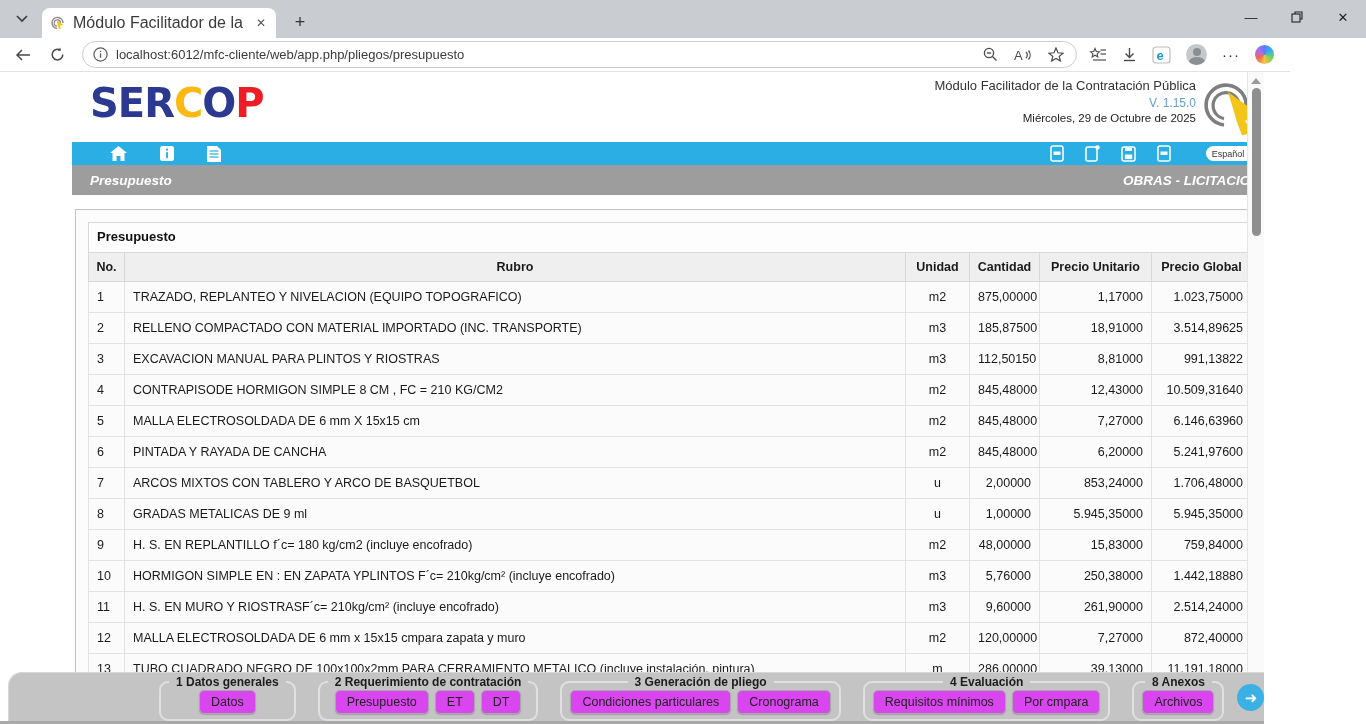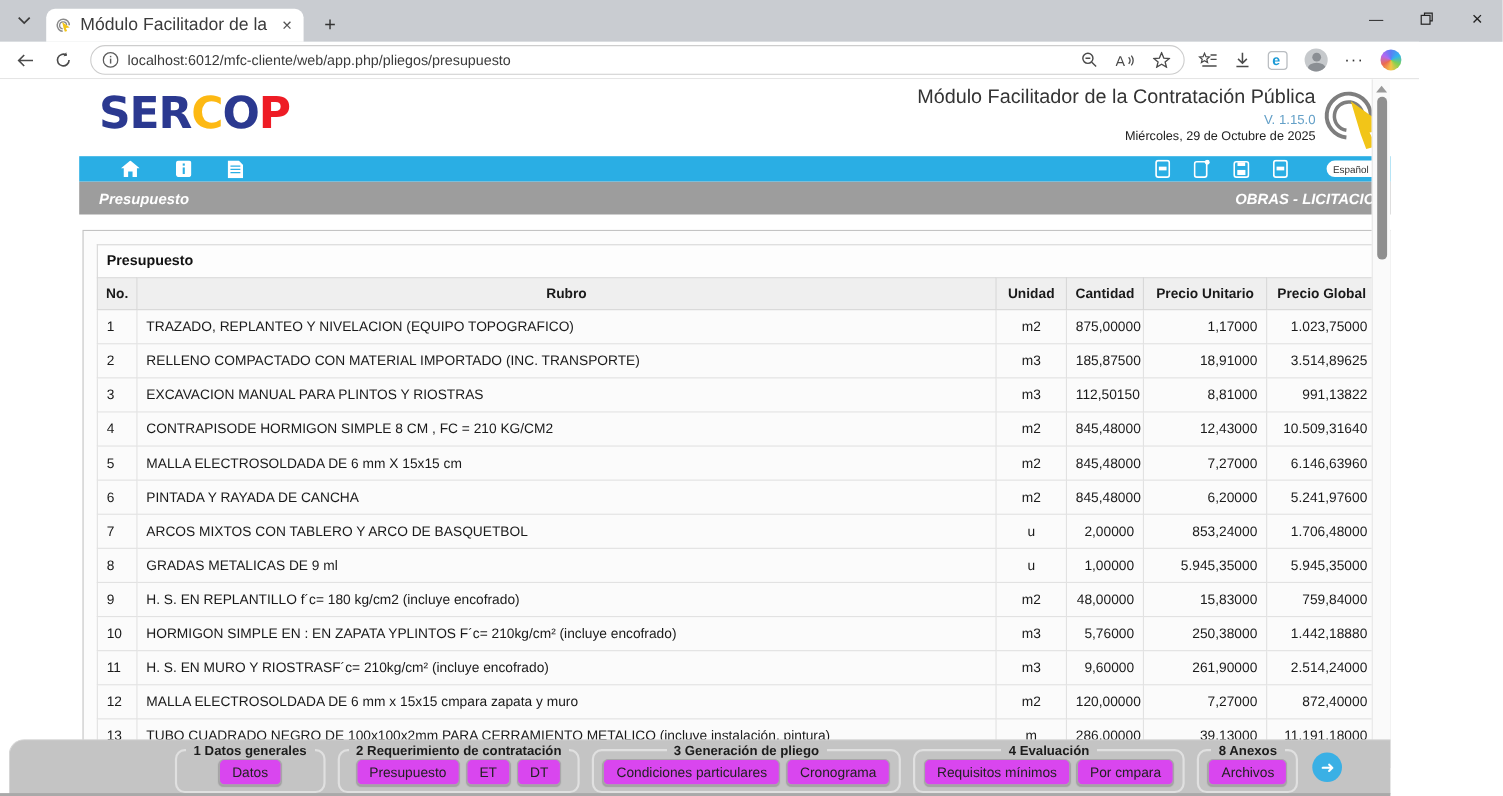--- a/index.html
+++ b/index.html
@@ -50,21 +50,21 @@
     background:#fff; overflow:hidden; }
   .main { position:absolute; left:72px; top:0; width:1196px; }
 
   .app-header { position:relative; height:70px; }
   .sercop-logo { position:absolute; left:18px; top:8px; font-weight:bold;
     font-size:40px; letter-spacing:-1px; font-family:"DejaVu Sans", sans-serif; }
   .sercop-logo .blue { color:#2b3990; }
   .sercop-logo .yellow { color:#fdb913; }
   .sercop-logo .red { color:#ee1c25; }
   .hdr-right { position:absolute; right:72px; top:6px; text-align:right; }
-  .hdr-title { font-size:18px; color:#333; }
+  .hdr-title { font-size:13px; color:#333; }
   .hdr-version { font-size:12px; color:#64a0c8; margin-top:3px; }
   .hdr-date { font-size:11.5px; color:#222; margin-top:2px; }
   .mfc-logo { position:absolute; right:-6px; top:6px; }
 
   .bluebar { position:relative; height:23px; background:#2aaee4; display:flex;
     align-items:center; padding:0 10px 0 38px; }
   .bluebar .left-icons { display:flex; gap:33px; align-items:center; }
   .bluebar .right-icons { margin-left:auto; display:flex; gap:21px; align-items:center; }
   .lang-select { background:#fff; border-radius:8px; height:15px; min-width:52px;
     display:flex; align-items:center; justify-content:center; gap:4px;
@@ -407,21 +407,21 @@
     </div>
   </div>
 
   <div class="scrollbar">
     <div class="sb-arrow sb-up"></div>
     <div class="sb-thumb"></div>
     <div class="sb-arrow sb-down"></div>
   </div>
 
   <div class="bottom-bar">
-    <div style="display:flex;align-items:center;gap:11px;">
+    <div style="display:flex;align-items:center;gap:22px;">
         <fieldset class="nav-group">
     <legend>1 Datos generales</legend>
     <div class="btn-row">
             <button class="nav-btn">Datos</button>
           </div>
   </fieldset>
         <fieldset class="nav-group">
     <legend>2 Requerimiento de contratación</legend>
     <div class="btn-row">
             <button class="nav-btn">Presupuesto</button>

